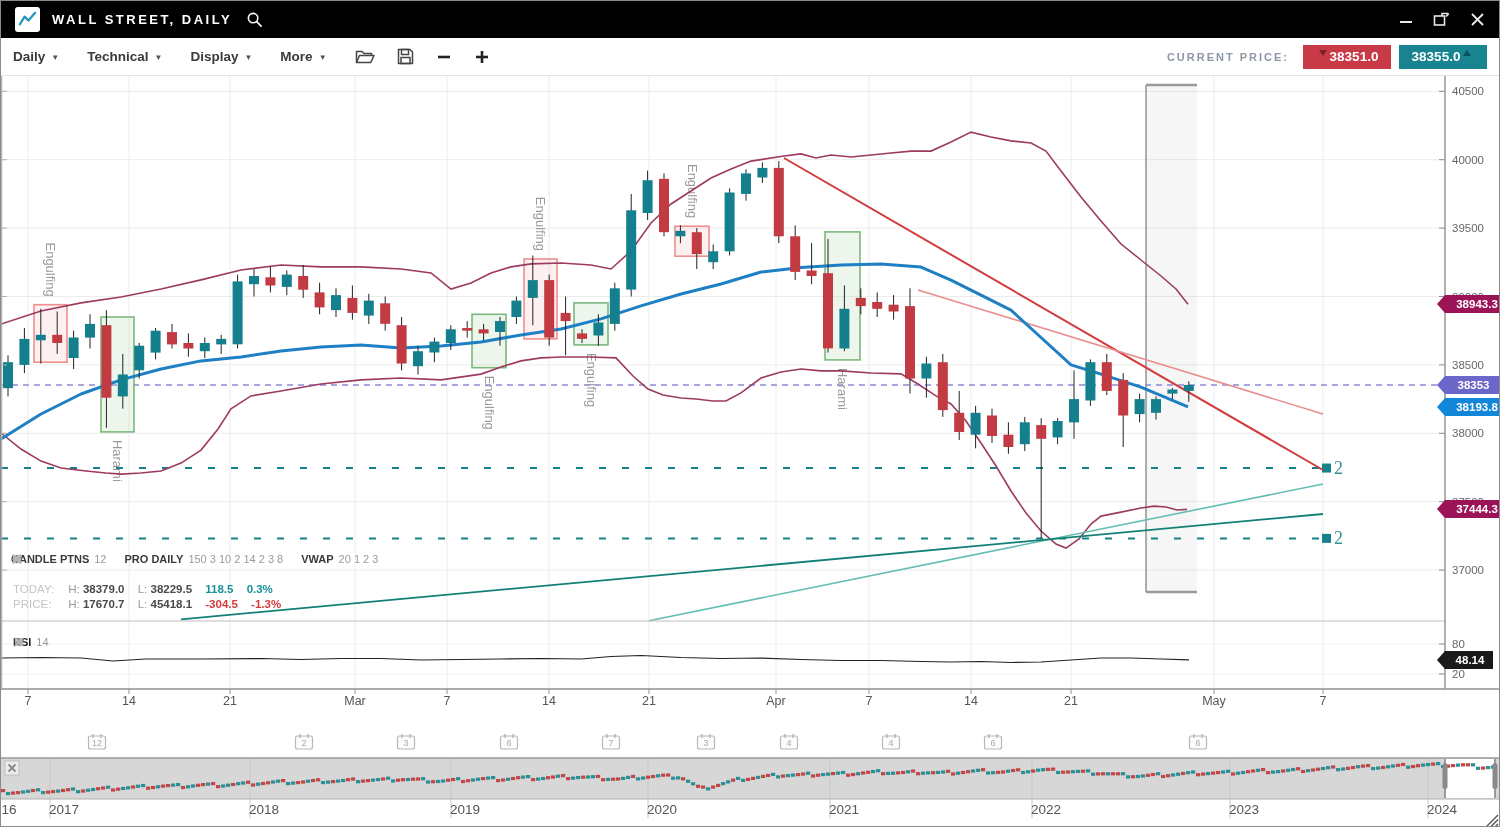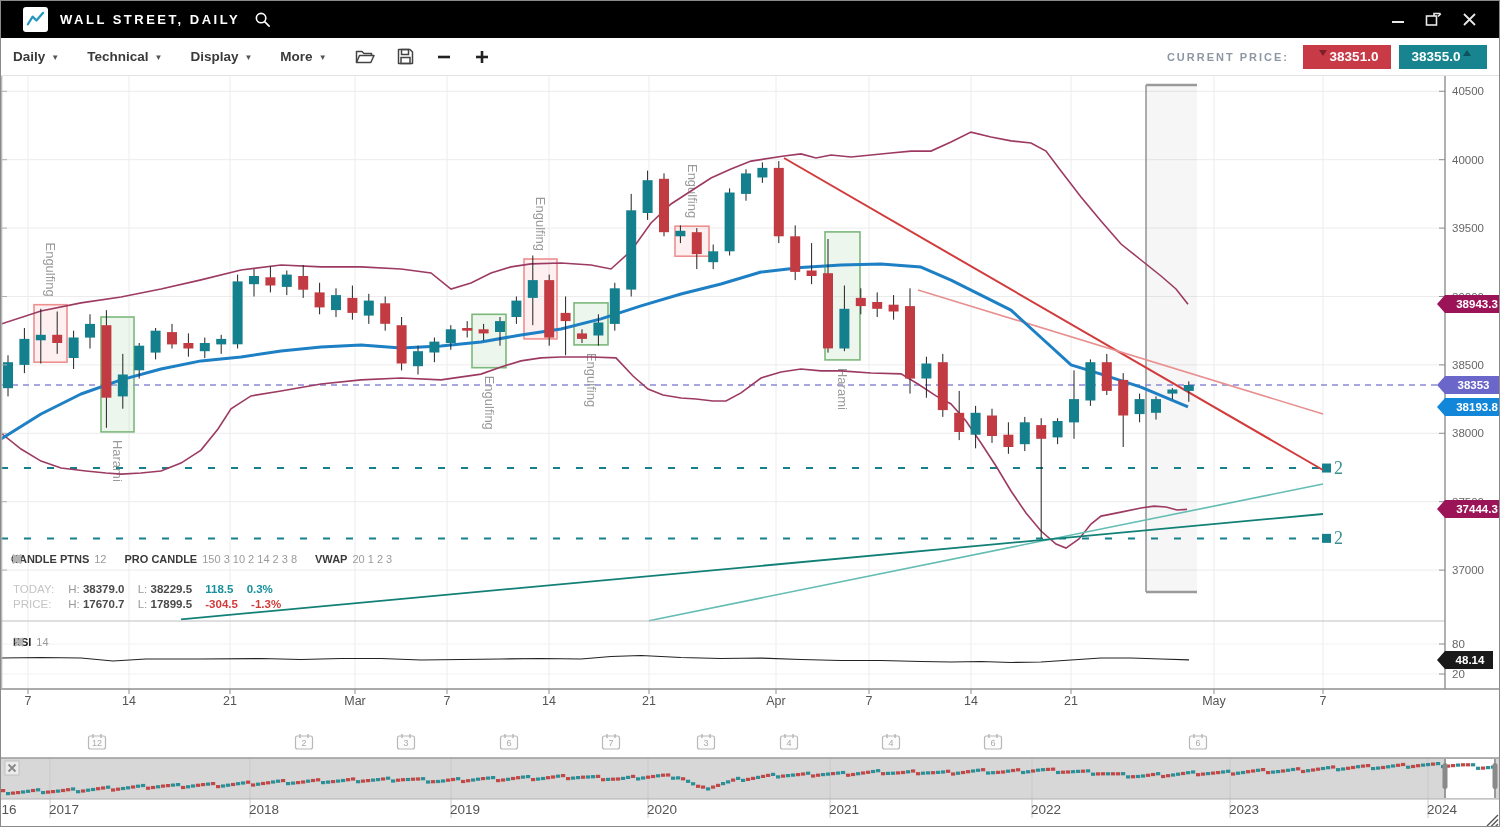--- a/index.html
+++ b/index.html
@@ -1,20 +1,20 @@
 <!DOCTYPE html>
 <html><head>
 <meta charset="utf-8">
 <style>
   html,body{margin:0;padding:0;background:#333;}
   .win{width:1500px;height:827px;position:relative;font-family:"Liberation Sans",sans-serif;
        background:#fff;border:1px solid #8a8a8a;box-sizing:border-box;overflow:hidden;}
   
   .titlebar{position:absolute;top:0;left:0;width:100%;height:37px;background:#000;
-            display:flex;align-items:center;padding:0 22px;box-sizing:border-box;z-index:6;}
+            display:flex;align-items:center;padding:0 14px;box-sizing:border-box;z-index:6;}
   .logo{width:25px;height:25px;background:#fff;border-radius:3px;display:flex;align-items:center;justify-content:center;margin-right:12px;}
   .apptitle{color:#fff;font-size:13px;font-weight:600;letter-spacing:2.5px;}
   .tb-search{margin-left:14px;display:flex;align-items:center;}
   .winctrls{margin-left:auto;display:flex;align-items:center;gap:20px;}
   .winctrls svg{display:block;cursor:pointer;}
   
   .toolbar{position:absolute;top:37px;left:0;width:100%;height:38px;background:#fff;
            border-bottom:1px solid #e3e3e3;display:flex;align-items:center;
            padding:4px 12px;box-sizing:border-box;z-index:6;}
   .menu{display:flex;align-items:center;gap:6px;margin-right:28px;cursor:pointer;}
@@ -856,21 +856,21 @@
         <span class="nm">CANDLE PTNS</span>
         <span class="pr">12</span>
         <svg class="ic">
             <use href="#sym-gear"></use>
           </svg>
         <svg class="ic">
             <use href="#sym-x"></use>
           </svg>
       </span>
       <span class="ind">
-        <span class="nm">PRO CANDLE</span>
+        <span class="nm">PRO DAILY</span>
         <span class="pr">150 3 10 2 14 2 3 8</span>
         <svg class="ic">
             <use href="#sym-gear"></use>
           </svg>
         <svg class="ic">
             <use href="#sym-x"></use>
           </svg>
       </span>
       <span class="ind">
         <span class="nm">VWAP</span>
@@ -888,21 +888,21 @@
       <div>
         <span class="rowlab">TODAY:</span>
         <span class="hl">H:</span> <span class="val">38379.0</span>
         <span class="hl">L:</span> <span class="val">38229.5</span>
         <span class="chg up">118.5</span>
         <span class="chg up">0.3%</span>
       </div>
       <div>
         <span class="rowlab">PRICE:</span>
         <span class="hl">H:</span> <span class="val">17670.7</span>
-        <span class="hl">L:</span> <span class="val">17899.5</span>
+        <span class="hl">L:</span> <span class="val">45418.1</span>
         <span class="chg dn">-304.5</span>
         <span class="chg dn">-1.3%</span>
       </div>
     </div>
 
     <div class="overlay rsirow">
       <span class="nm">RSI</span>
       <span class="pr">14</span>
       <svg class="ic">
           <use href="#sym-gear"></use>

